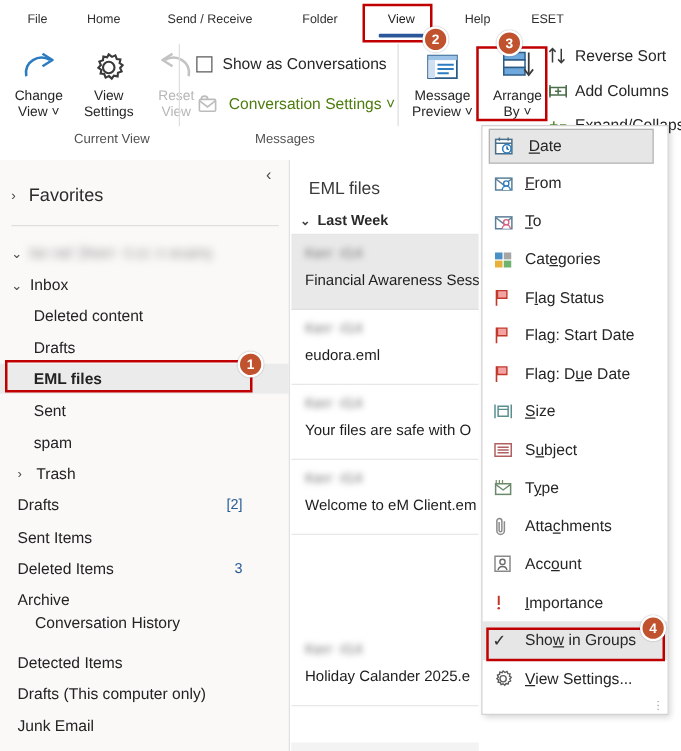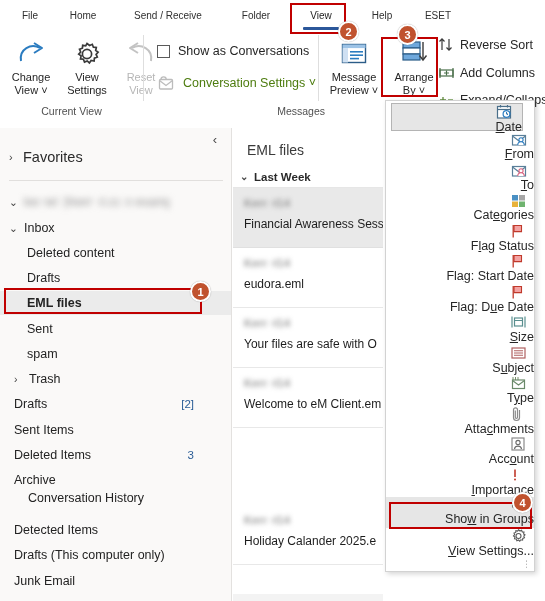--- a/index.html
+++ b/index.html
@@ -132,22 +132,22 @@
   }
 
   
   .menu {
     position:absolute; left:385px; top:100px; width:150px; height:472px;
     background:#ffffff; border:1px solid #d2d2d2;
     box-shadow: 2px 2px 5px rgba(0,0,0,0.17);
     z-index:40;
   }
   .mi {
-    position:relative; height:30.5px; display:flex; align-items:flex-end;
-    padding-left:8px; font-size:12.5px; color:#262626; white-space:nowrap;flex-direction:column;
+    position:relative; height:30.5px; display:flex; align-items:center;
+    padding-left:8px; font-size:12.5px; color:#262626; white-space:nowrap;
   }
   .mi .mic { width:24px; flex:none; display:flex; align-items:center; justify-content:flex-start; }
   .mi .mtx { padding-left:2px; }
   .mi.hl {
     background:#e6e6e6; border:1px solid #b4b4b4;
     margin:0 13px 0 5px; height:28px; width:132px; padding-left:3px;
   }
   .mi.hl .mic { width:26px; }
   .mi.checked { background:#e6e6e6; }
   .check { color:#333; font-size:13px; }
@@ -235,38 +235,38 @@
         <svg width="32" height="30" viewBox="0 0 32 30">
           <path d="M26 22 C28 10, 16 4, 7 9" stroke="#c3c3c3" stroke-width="2" fill="none"></path>
           <path d="M13 4 L5 9 L13 14" stroke="#c3c3c3" stroke-width="2" fill="none" stroke-linejoin="round"></path>
         </svg>
       </div>
       <div>Reset</div>
       <div>View</div>
     </div>
 
     <div class="ribbon-sep" style="left:143px;top:4px;height:66px;"></div>
-    <div class="grp-label" style="left:0px;top:74px;width:143px;">Current View</div>
+    <div class="grp-label" style="left:18px;top:74px;width:143px;">Current View</div>
 
     <div class="chk-row" style="left:157px;top:13px;">
       <span class="chkbox"></span>
       <span>Show as Conversations</span>
     </div>
     <div class="chk-row dis" style="left:157px;top:44px;">
       <span class="ic" style="width:20px;display:inline-flex;margin-right:6px;">
         <svg width="18" height="16" viewBox="0 0 18 16">
           <rect x="2.5" y="4.5" width="13" height="9.5" rx="1" stroke="#bcbcbc" stroke-width="1.3" fill="none"></rect>
           <path d="M2.5 5.5 L9 10.5 L15.5 5.5" stroke="#bcbcbc" stroke-width="1.3" fill="none"></path>
           <path d="M4 4.5 a2.6 2.6 0 0 1 5.2 0" stroke="#bcbcbc" stroke-width="1.3" fill="none"></path>
         </svg>
       </span>
       <span>Conversation Settings ˅</span>
     </div>
     <div class="ribbon-sep" style="left:318px;top:4px;height:66px;"></div>
-    <div class="grp-label" style="left:157px;top:74px;width:168px;text-align:right;">Messages</div>
+    <div class="grp-label" style="left:144px;top:74px;width:168px;">Messages</div>
 
     <div class="btn-big" style="left:325px;top:6px;">
       <div class="glyph">
         <svg width="30" height="26" viewBox="0 0 30 26">
           <rect x="3.5" y="3.5" width="23" height="18" stroke="#2b5c88" stroke-width="1.4" fill="#ffffff"></rect>
           <rect x="3.5" y="3.5" width="23" height="3.6" fill="#9dc3e6"></rect>
           <rect x="3.5" y="7.1" width="5.5" height="14.4" fill="#cfe0f2"></rect>
           <rect x="11" y="10" width="13" height="1.6" fill="#2b7cc0"></rect>
           <rect x="11" y="13.4" width="13" height="1.6" fill="#2b7cc0"></rect>
           <rect x="11" y="16.8" width="9" height="1.6" fill="#2b7cc0"></rect>

